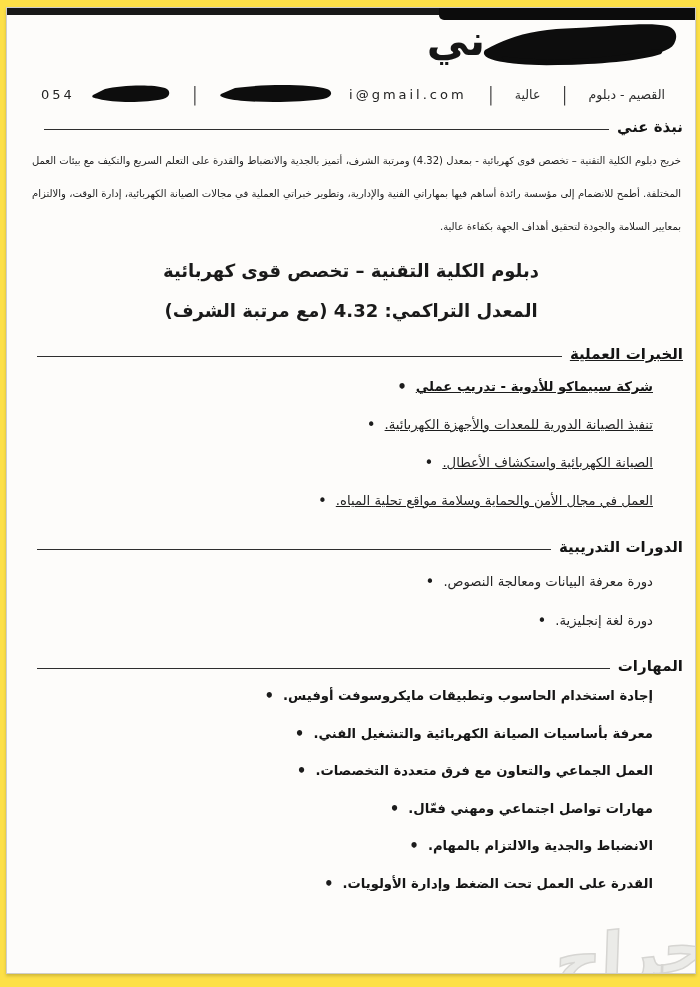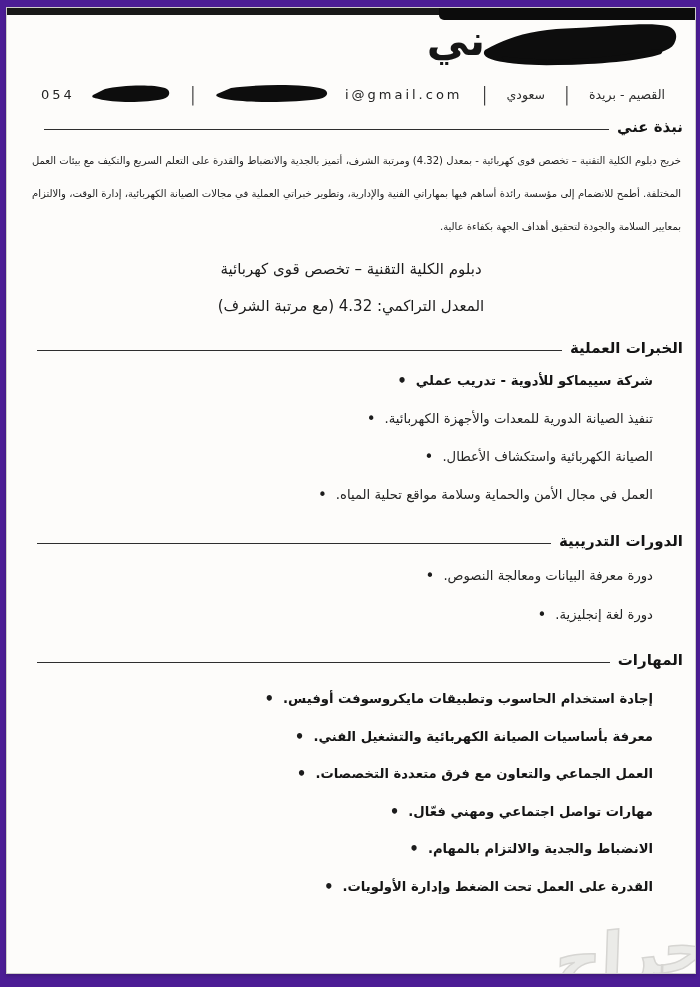--- a/index.html
+++ b/index.html
@@ -6,21 +6,21 @@
   html,body { width:700px; height:987px; overflow:hidden; }
   body {
     font-family:"DejaVu Sans", sans-serif;
     background:#e9e8e5;
     position:relative;
     color:#1d1d1d;
   }
   
   .photo-frame {
     position:absolute; inset:0;
-    background:#4c1d95;
+    background:#fde047;
   }
   .page {
     position:absolute; left:6px; right:4px; top:7px; bottom:13px;
     background:#fdfcfa;
     border:1px solid #cfcecb;
     box-shadow:0 2px 3px rgba(0,0,0,.18);
     overflow:hidden;
     direction:rtl;
   }
   .top-strip {
@@ -66,48 +66,48 @@
   .sec-title { font-size:15px; font-weight:bold; color:#141414; white-space:nowrap; }
   .sec-rule { flex:1; border-top:1.4px solid #2e2e2e; margin-top:4px; }
 
   .about-text {
     margin:8px 2px 0 6px;
     font-size:10px; line-height:33px;
     text-align:justify; text-align-last:right;
     color:#222;
   }
 
-  .edu-line { text-align:center; font-weight:normal; font-size:15px; color:#1a1a1a; }
+  .edu-line { text-align:center; font-weight:bold; font-size:18px; color:#1a1a1a; }
   .edu-line.first { margin-top:14px; }
   .edu-line.second { margin-top:19px; }
 
   ul.doc-list { list-style:none; }
   .bullet-line {
     direction:rtl; text-align:right;
     padding-left:26px; padding-right:30px;
     font-size:13.2px; color:#232323;
   }
   .bullet-line .dot {
     display:inline-block; margin-right:9px;
     font-size:15px; color:#1c1c1c; vertical-align:middle;
   }
   .bold-item { font-weight:bold; color:#151515; }
 
   
   .sect-about   { margin-top:12px;margin-left:7px; }
   .sect-edu     { margin-top:17px; }
-  .sect-exp     { margin-top:24px; }
+  .sect-exp     { margin-top:24px;text-decoration:underline; }
   .sect-exp  .bullet-line { margin-top:20px; }
   .sect-exp  .bullet-line:first-child { margin-top:15px; }
   .sect-courses { margin-top:28px; }
   .sect-courses .bullet-line { margin-top:21px; }
   .sect-courses .bullet-line:first-child { margin-top:17px; }
   .sect-skills  { margin-top:27px; }
   .sect-skills .bullet-line { margin-top:19.5px; }
-  .sect-skills .bullet-line:first-child { margin-top:21px;text-align:right; }
+  .sect-skills .bullet-line:first-child { margin-top:12px;text-align:right; }
 
   
   .watermark {
     position:absolute; right:-14px; bottom:-18px;
     font-size:64px; font-weight:bold;
     color:rgba(190,190,188,.28);
     -webkit-text-stroke:1.5px #d6d5d2;
     transform:rotate(-6deg) skewX(-8deg);
     letter-spacing:4px;
     pointer-events:none;
@@ -146,23 +146,23 @@
         <span class="sep">|</span>
         <span class="contact-item">
           <span class="inline-scribble">
             <svg width="114" height="20" viewBox="0 0 114 20">
               <path class="scribble-fill" d="M2 10 L16 4 C 44 0, 92 0, 108 5 C 114 7, 114 13, 104 15 C 78 19, 30 19, 10 15 C 2 13, 0 12, 2 10 Z"></path>
             </svg>
           </span>
           <span class="email-text">i@gmail.com</span>
         </span>
         <span class="sep">|</span>
-        <span class="contact-item ar-small">سعودي</span>
+        <span class="contact-item ar-small">عالية</span>
         <span class="sep">|</span>
-        <span class="contact-item ar-small">القصيم - بريدة</span>
+        <span class="contact-item ar-small">القصيم - دبلوم</span>
       </div>
 
       <div class="section sect-about">
         <div class="sec-head">
           <span class="sec-title">نبذة عني</span>
           <span class="sec-rule"></span>
         </div>
         <p class="about-text">خريج دبلوم الكلية التقنية – تخصص قوى كهربائية - بمعدل (4.32) ومرتبة الشرف، أتميز بالجدية والانضباط والقدرة على التعلم السريع والتكيف مع بيئات العمل المختلفة. أطمح للانضمام إلى مؤسسة رائدة أساهم فيها بمهاراتي الفنية والإدارية، وتطوير خبراتي العملية في مجالات الصيانة الكهربائية، إدارة الوقت، والالتزام بمعايير السلامة والجودة لتحقيق أهداف الجهة بكفاءة عالية.</p>
       </div>
 

